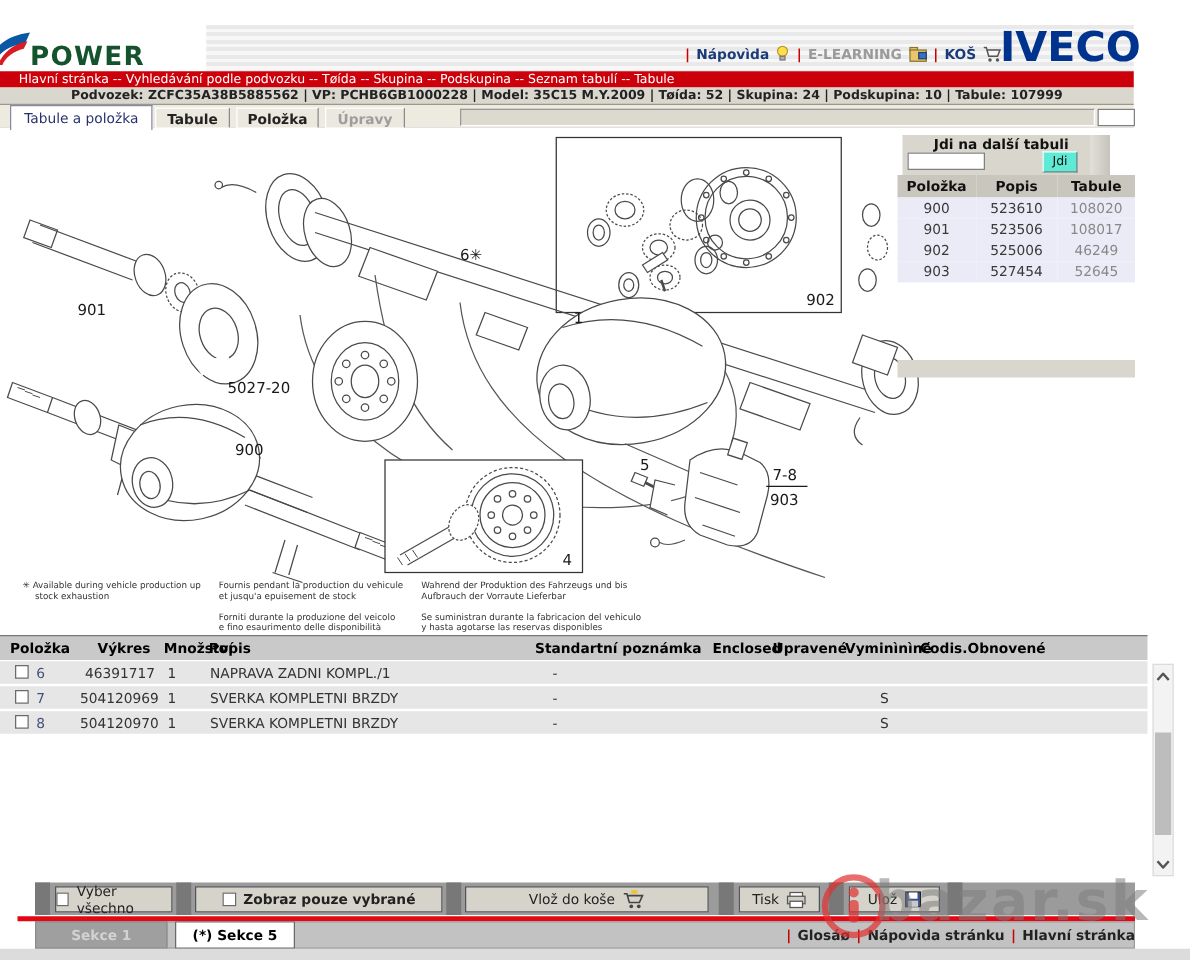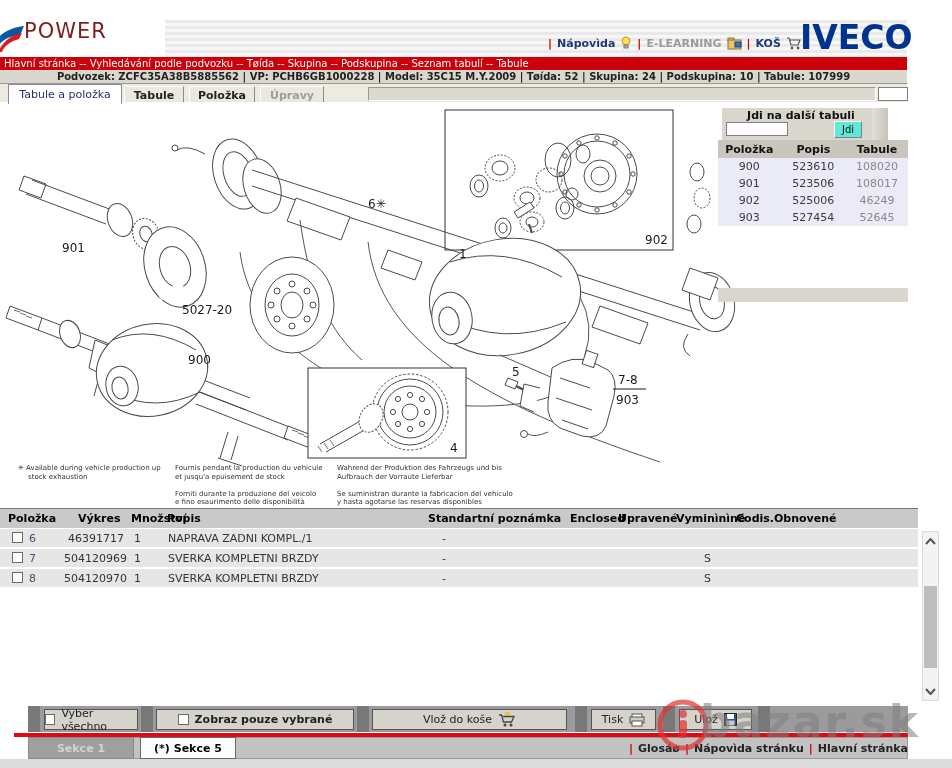--- a/index.html
+++ b/index.html
@@ -13,25 +13,25 @@
   
   .header{left:0;top:20px;width:952px;height:37px;background:#fff;}
   .stripes{left:165px;top:0;width:742px;height:37px;
            background:repeating-linear-gradient(180deg,#e9e9e9 0 3px,#f7f7f7 3px 6px);}
   .hlinks{top:13px;left:548px;height:20px;display:flex;align-items:center;gap:5px;}
   .pipe{color:#cc0000;font-weight:bold;}
   .hlink{font-weight:bold;color:#1a3a7a;}
   .hlink.gray{color:#9a9a9a;}
   .iveco{top:-2px;left:800px;width:152px;font-size:33px;font-weight:800;color:#00338d;letter-spacing:0px;}
   .powerlogo{left:24px;top:1px;}
-  .power-word{font-size:21px;font-weight:400;color:#7f1d1d;letter-spacing:1px;line-height:20px;}
+  .power-word{font-size:21px;font-weight:700;color:#14532d;letter-spacing:1px;line-height:20px;margin-top:14px;}
   .power-tag{font-size:6.5px;font-weight:normal;color:#cc1a1a;letter-spacing:0.4px;margin-top:30px;}
   
   .redbar{left:0;top:57px;width:907px;height:13px;background:#cb000a;color:#fff;font-size:10px;
-          display:flex;align-items:center;padding-left:4px;box-sizing:border-box;}
+          display:flex;align-items:center;padding-left:15px;box-sizing:border-box;}
   
   .infobar{left:0;top:70px;width:907px;height:13px;background:#dad7ce;border-bottom:1px solid #9a988c;
            font-size:10px;font-weight:bold;color:#222;display:flex;align-items:center;justify-content:center;}
   
   .tabrow{left:0;top:84px;width:907px;height:18px;background:#edebdf;border-bottom:1px solid #9a9ab0;}
   .activetab{left:8px;top:84px;width:112px;height:19px;background:#fff;border:1px solid #8a8aa8;border-bottom:none;
              color:#27306b;display:flex;align-items:center;justify-content:center;z-index:3;}
   .tbtn{top:86px;height:16px;background:#ebe8df;border:1px solid #8a8a8a;border-top-color:#fff;border-left-color:#fff;
         font-weight:bold;color:#222;display:flex;align-items:center;justify-content:center;}
   .tbtn.disabled{color:#9d9d9d;}

